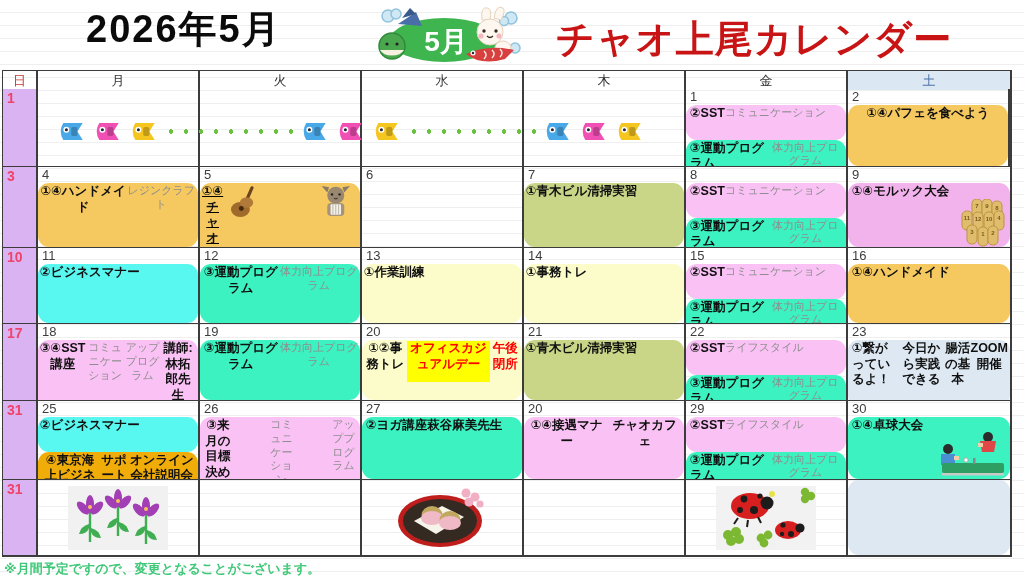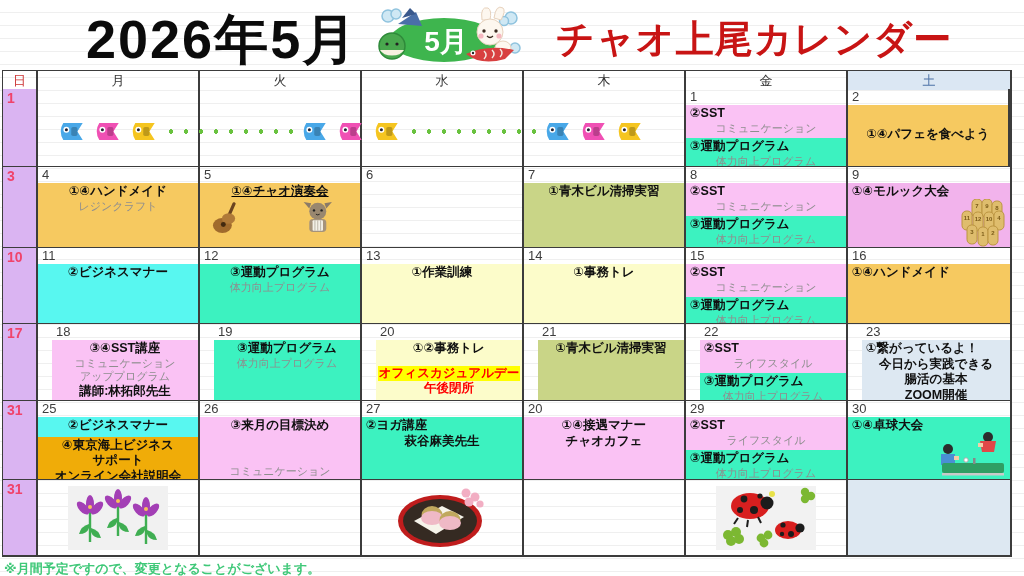--- a/index.html
+++ b/index.html
@@ -3,21 +3,21 @@
 <meta charset="utf-8">
 <style>
   html,body{margin:0;padding:0;}
   body{width:1024px;height:576px;overflow:hidden;
        font-family:"Liberation Sans","DejaVu Sans",sans-serif;}
   .page{position:relative;width:1024px;height:576px;
         background:#fff;
         background-image:repeating-linear-gradient(to bottom,transparent 0 12px,#efefef 12px 13px);}
   
   .titlebar{position:absolute;left:0;top:0;width:1024px;height:70px;}
-  .ym{position:absolute;left:86px;top:4px;font-size:54px;font-weight:600;
+  .ym{position:absolute;left:86px;top:4px;font-size:38px;font-weight:600;
       color:#0b0b0b;letter-spacing:2px;white-space:nowrap;}
   .hero{position:absolute;left:372px;top:4px;width:150px;height:62px;}
   .club{position:absolute;left:556px;top:14px;font-size:38px;font-weight:700;
         color:#c81414;letter-spacing:1px;white-space:nowrap;}
   
   .cal{position:absolute;left:2px;top:70px;width:1007px;
        border:1px solid #3c3c3c;border-bottom-width:2px;border-right-width:2px;background:transparent;}
   .wrow{display:grid;grid-template-columns:35px repeat(6,1fr);position:relative;box-sizing:border-box;}
   .wrow + .wrow{border-top:1px solid #3c3c3c;}
   .cell{position:relative;border-right:2px solid #3c3c3c;box-sizing:border-box;
@@ -25,21 +25,21 @@
   .cell:last-child{border-right:none;}
   .whead{height:18px;}
   .hcell{font-size:13px;color:#333;text-align:center;border-right:2px solid #3c3c3c;
          box-sizing:border-box;padding-top:1px;font-weight:500;}
   .hcell:last-child{border-right:none;}
   .hcell.sun{color:#cc3333;}
   .hcell.sat{color:#4f74a8;background:#dbe7f3;}
   .suncell{background:#dab4f2;}
   .sundate{color:#f0436b;font-weight:700;font-size:14px;padding:1px 0 0 4px;}
   .date{font-size:13px;color:#3d3d3d;padding:0 0 0 4px;height:16px;flex:0 0 16px;}
-  .block{padding:1px 2px 3px;display:flex;flex-direction:column;position:relative;}
+  .block{padding:1px 2px 18px;display:flex;position:relative;border-radius:11px;}
   .block.fill{flex:1;}
   .block.vc{justify-content:center;}
   .line{line-height:1.25;}
   .k-b{font-weight:700;font-size:12.5px;color:#101010;}
   .k-s{font-size:11px;color:#8e8e8e;}
   .k-r{font-weight:700;font-size:12.5px;color:#fe0000;}
   .k-hl{font-weight:700;font-size:12.5px;color:#fe0000;background:#ffff00;}
   .k-gap{flex:1;min-height:6px;}
   .a-c{text-align:center;}
   .a-l{text-align:left;padding-left:2px;}
@@ -340,21 +340,21 @@
             </div>
           </div>
           <div class="cell">
             <div class="date">13</div>
             <div class="block fill" style="background: rgb(252, 252, 202);">
               <div class="line k-b a-c">①作業訓練</div>
             </div>
           </div>
           <div class="cell">
             <div class="date">14</div>
-            <div class="block fill" style="background: rgb(252, 252, 202); align-items: center;">
+            <div class="block fill" style="background: rgb(252, 252, 202);">
               <div class="line k-b a-c">①事務トレ</div>
             </div>
           </div>
           <div class="cell">
             <div class="date">15</div>
             <div class="block" style="background: rgb(250, 194, 244);">
               <div class="line k-b a-l">②SST</div>
               <div class="line k-s a-c">コミュニケーション</div>
             </div>
             <div class="block fill" style="background: rgb(60, 242, 192);">
@@ -362,21 +362,21 @@
               <div class="line k-s a-c">体力向上プログラム</div>
             </div>
           </div>
           <div class="cell">
             <div class="date">16</div>
             <div class="block fill" style="background: rgb(246, 201, 96);">
               <div class="line k-b a-l">①④ハンドメイド</div>
             </div>
           </div>
         </div>
-        <div class="wrow" style="height: 77px; gap: 14px;">
+        <div class="wrow" style="height: 77px;">
           <div class="cell suncell">
             <div class="sundate">17</div>
           </div>
           <div class="cell">
             <div class="date">18</div>
             <div class="block fill" style="background: rgb(250, 194, 244);">
               <div class="line k-b a-c">③④SST講座</div>
               <div class="line k-s a-c">コミュニケーション</div>
               <div class="line k-s a-c">アッププログラム</div>
               <div class="line k-b a-c">講師:林拓郎先生</div>

